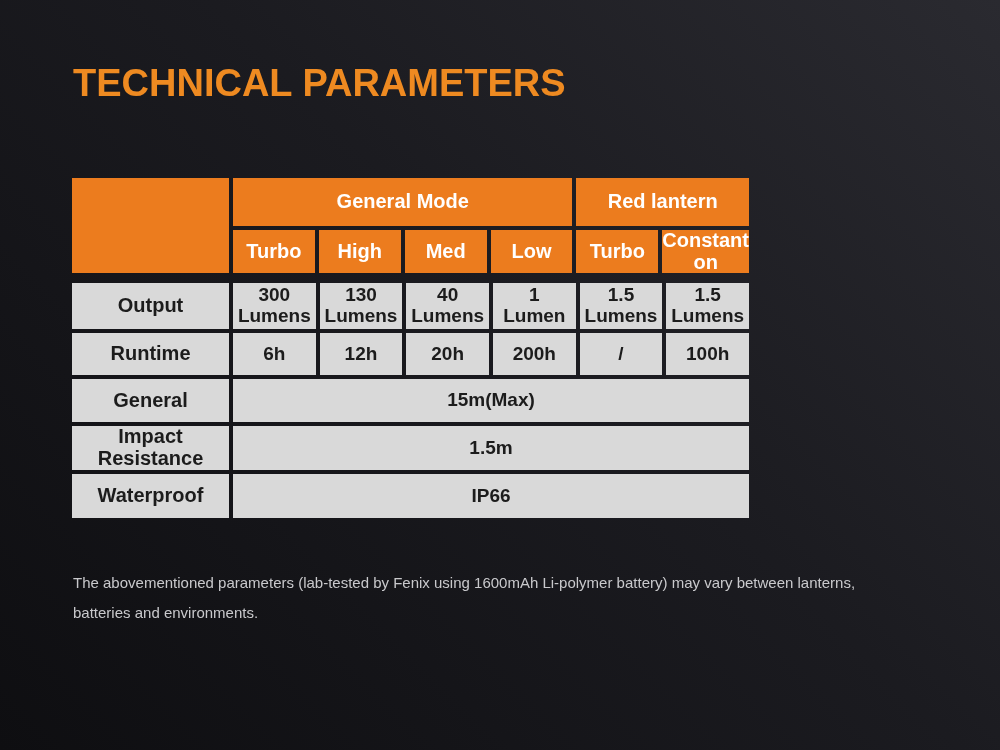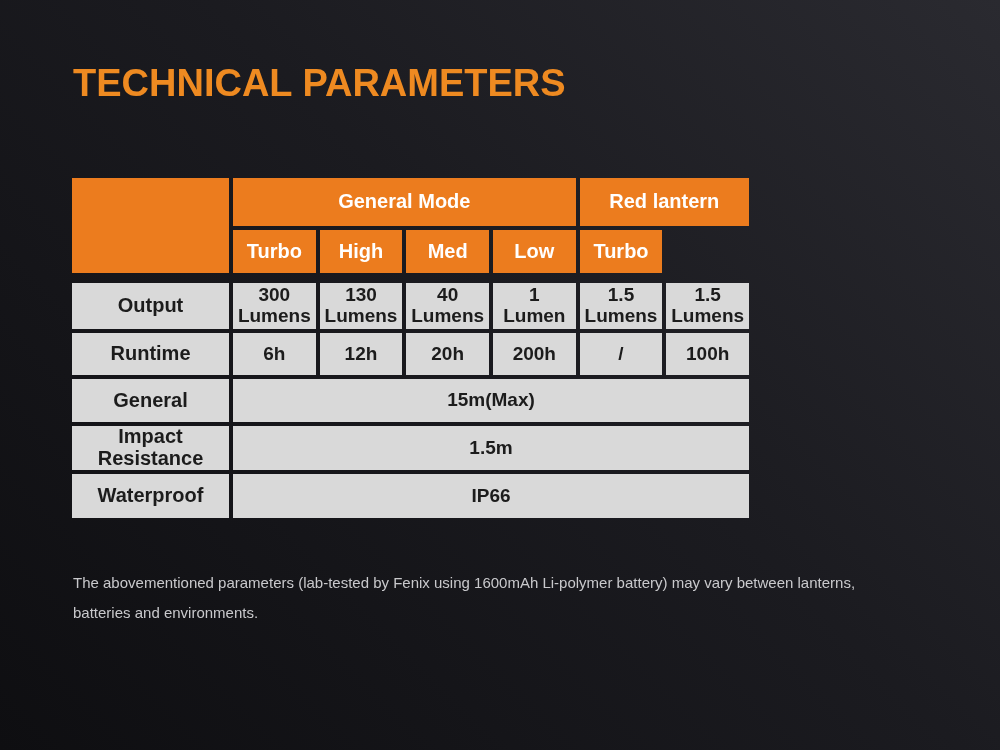--- a/index.html
+++ b/index.html
@@ -104,20 +104,22 @@
 
     <div class="grid header-grid">
       <div class="cell orange corner"></div>
       <div class="cell orange gm">General Mode</div>
       <div class="cell orange rl">Red lantern</div>
       <div class="cell orange sub1">Turbo</div>
       <div class="cell orange sub2">High</div>
       <div class="cell orange sub3">Med</div>
       <div class="cell orange sub4">Low</div>
       <div class="cell orange sub5">Turbo</div>
+      <div class="cell orange sub6">Constant
+on</div>
     </div>
 
     <div class="grid body-grid">
 
       <div class="cell gray row-label">Output</div>
       <div class="cell gray value">300
 Lumens</div>
       <div class="cell gray value">130
 Lumens</div>
       <div class="cell gray value">40

